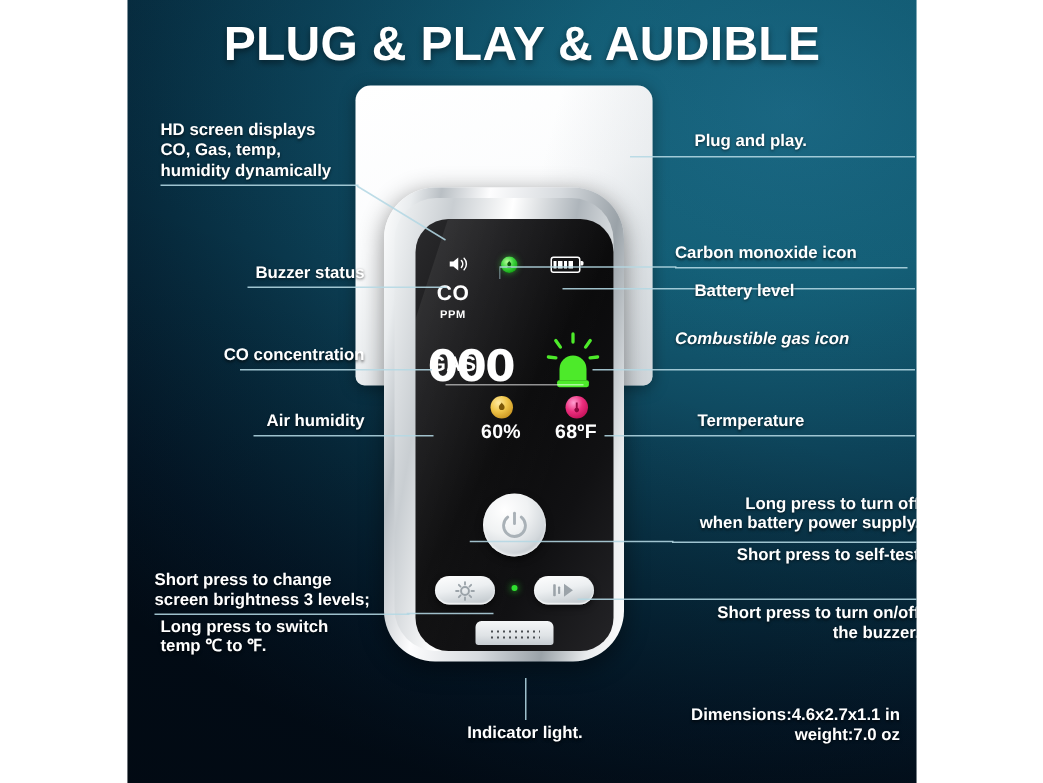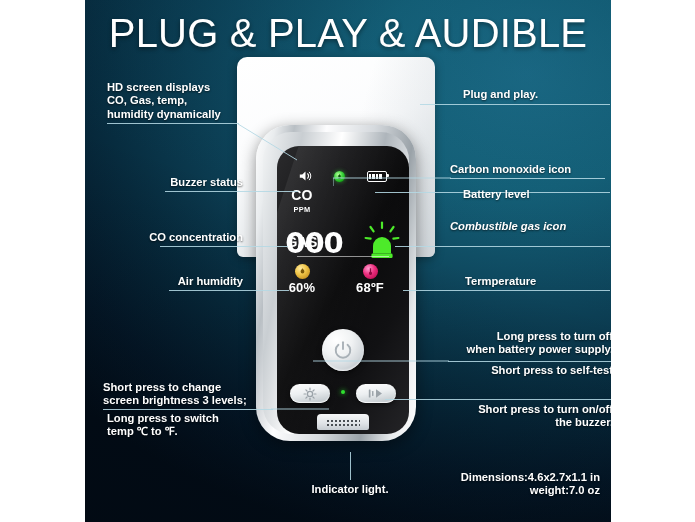--- a/index.html
+++ b/index.html
@@ -37,22 +37,22 @@
     pointer-events: none;
   }
 
   
   .headline {
     position: absolute;
     left: 0; top: 11px;
     width: 526px;
     text-align: center;
     color: #ffffff;
-    font-size: 40px;
-    font-weight: normal;
+    font-size: 32px;
+    font-weight: bold;
     letter-spacing: 0.2px;
     text-shadow: 0 2px 4px rgba(0,0,0,0.45);
     z-index: 40;
   }
 
   
   .ann {
     position: absolute;
     color: #ffffff;
     font-size: 11.2px;
@@ -193,22 +193,22 @@
     letter-spacing: -1px;
     font-family: "DejaVu Sans", sans-serif;
     line-height: 30px;
   }
 
   .bottom-row {
     position: absolute;
     left: 0; top: 118px;
     width: 132px;
     display: flex;
-    justify-content: flex-start;
-    gap: 18px;
+    justify-content: flex-end;
+    gap: 0;
   }
   .metric {
     width: 50px;
     text-align: center;
   }
   .metric .mv {
     display: block;
     color: #ffffff;
     font-size: 13px;
     font-weight: bold;

